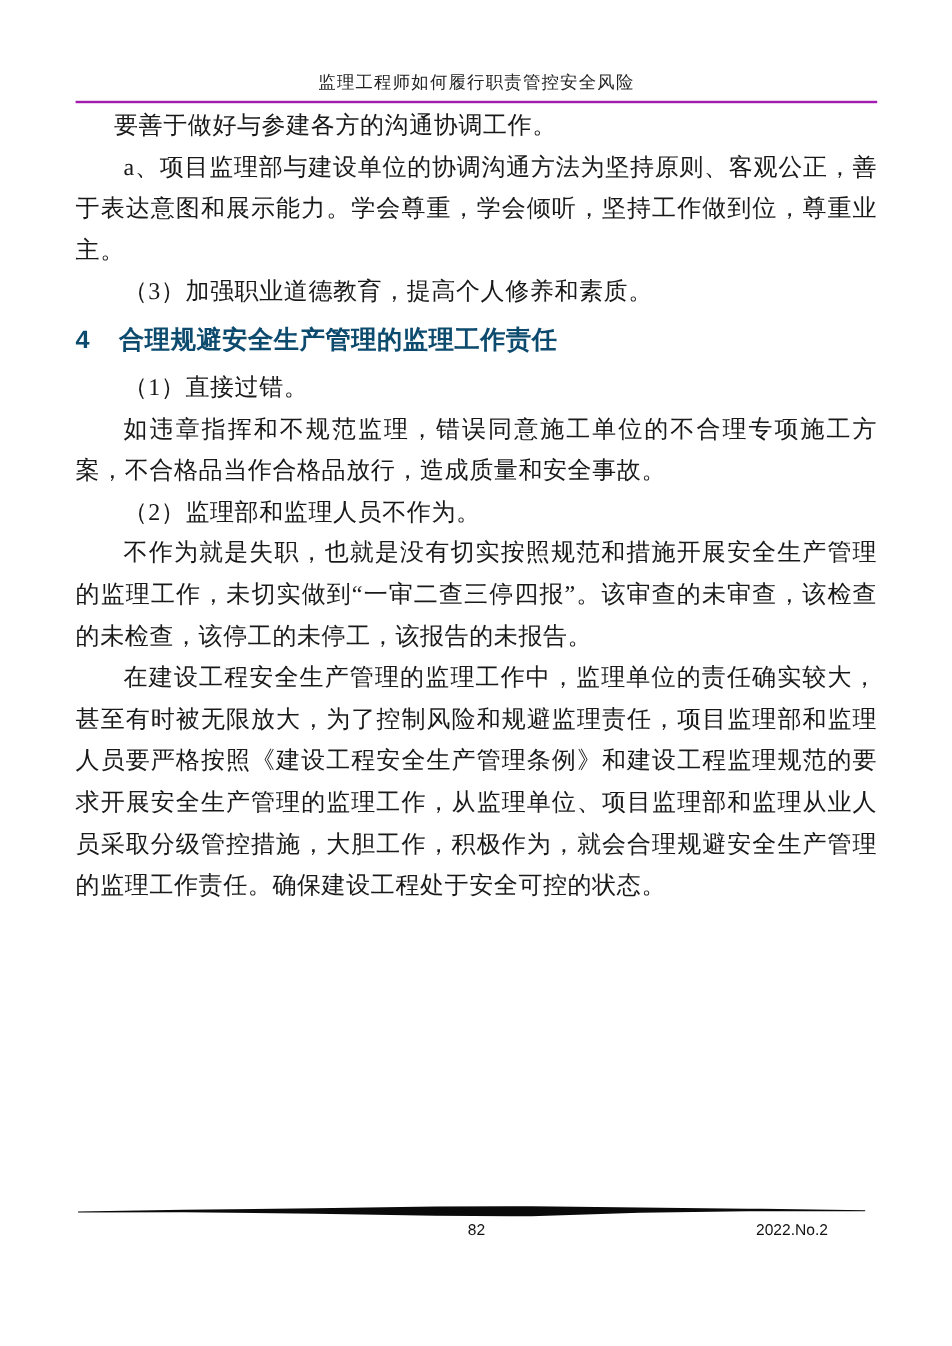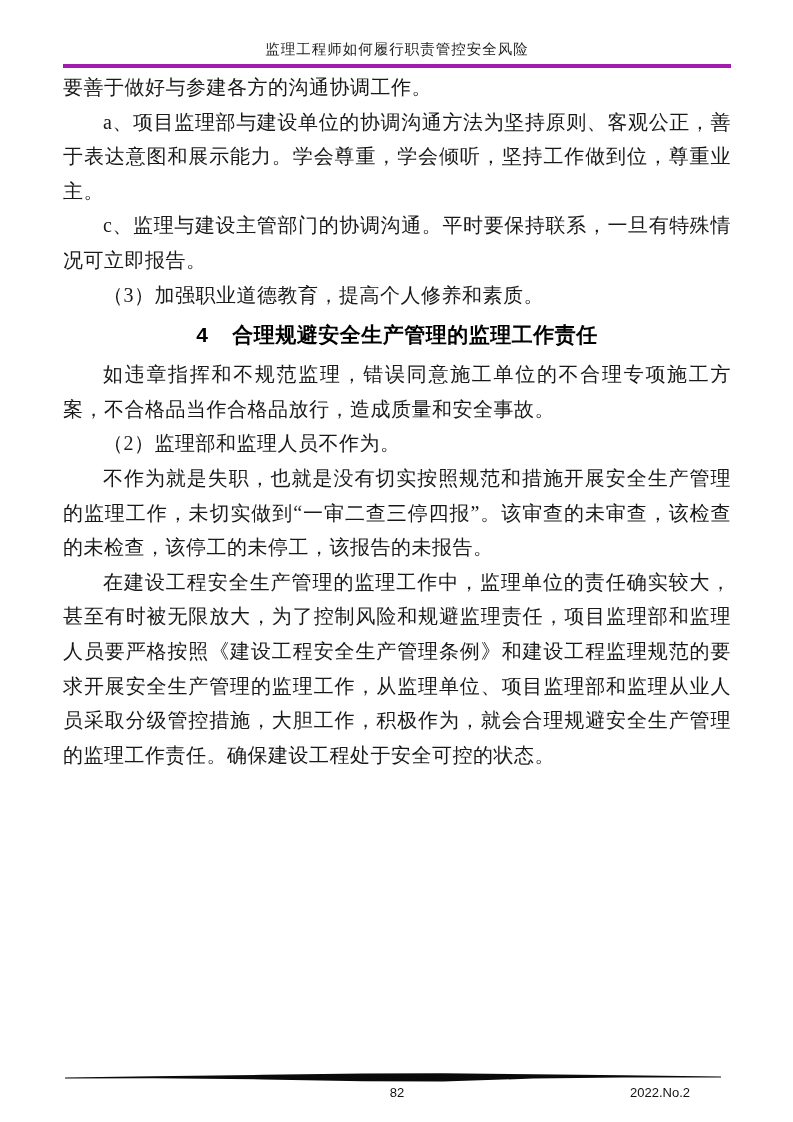--- a/index.html
+++ b/index.html
@@ -18,23 +18,23 @@
     box-sizing: border-box;
   }
   .content {
     position: absolute;
     left: 63px;
     right: 62px;
     top: 0;
   }
   
   .page-header {
-    padding-top: 39px;
+    padding-top: 59px;
     padding-bottom: 5px;
-    border-bottom: 4px solid #a21caf;
+    border-bottom: 2px solid #a21caf;
   }
   .running-title {
     text-align: center;
     font-size: 14.5px;
     line-height: 20px;
     letter-spacing: 1px;
     color: #222222;
   }
   
   .page-body {
@@ -43,42 +43,42 @@
   .page-body p {
     margin: 0;
     font-size: 20px;
     line-height: 34.6px;
     text-align: justify;
     text-indent: 2em;
     letter-spacing: 0.5px;
   }
   .page-body p.noindent {
     text-indent: 0;
+    margin-left: 32px;
   }
   
   .section-heading {
     margin: 7px 0 7px 0;
     font-family: "Liberation Sans", "DejaVu Sans", sans-serif;
     font-weight: 700;
     font-size: 21px;
     line-height: 31px;
-    color: #000000;
+    color: #0c4a6e;
     letter-spacing: 0.5px;
-    text-align: center;
   }
   .section-heading .sec-num {
     display: inline-block;
     margin-right: 24px;
   }
   
   .page-footer {
     position: absolute;
     left: 63px;
     right: 62px;
-    top: 1072px;
+    top: 1004px;
   }
   .footer-rule-svg {
     display: block;
     width: 660px;
     height: 12px;
   }
   .footer-row {
     position: relative;
     height: 18px;
     margin-top: 1px;
@@ -105,27 +105,27 @@
 
   <div class="content">
 
     <div class="page-header">
       <div class="running-title">监理工程师如何履行职责管控安全风险</div>
     </div>
 
     <div class="page-body">
       <p class="noindent">要善于做好与参建各方的沟通协调工作。</p>
       <p>a、项目监理部与建设单位的协调沟通方法为坚持原则、客观公正，善于表达意图和展示能力。学会尊重，学会倾听，坚持工作做到位，尊重业主。</p>
-      <p>c、监理与建设主管部门的协调沟通。平时要保持联系，一旦有特殊情况可立即报告。</p>
       <p>（3）加强职业道德教育，提高个人修养和素质。</p>
 
       <h2 class="section-heading">
         <span class="sec-num">4</span><span>合理规避安全生产管理的监理工作责任</span>
       </h2>
 
+      <p>（1）直接过错。</p>
       <p>如违章指挥和不规范监理，错误同意施工单位的不合理专项施工方案，不合格品当作合格品放行，造成质量和安全事故。</p>
       <p>（2）监理部和监理人员不作为。</p>
       <p>不作为就是失职，也就是没有切实按照规范和措施开展安全生产管理的监理工作，未切实做到“一审二查三停四报”。该审查的未审查，该检查的未检查，该停工的未停工，该报告的未报告。</p>
       <p>在建设工程安全生产管理的监理工作中，监理单位的责任确实较大，甚至有时被无限放大，为了控制风险和规避监理责任，项目监理部和监理人员要严格按照《建设工程安全生产管理条例》和建设工程监理规范的要求开展安全生产管理的监理工作，从监理单位、项目监理部和监理从业人员采取分级管控措施，大胆工作，积极作为，就会合理规避安全生产管理的监理工作责任。确保建设工程处于安全可控的状态。</p>
     </div>
 
   </div>
 
   <div class="page-footer">
     <svg class="footer-rule-svg" viewBox="0 0 660 12" preserveAspectRatio="none" aria-hidden="true">

